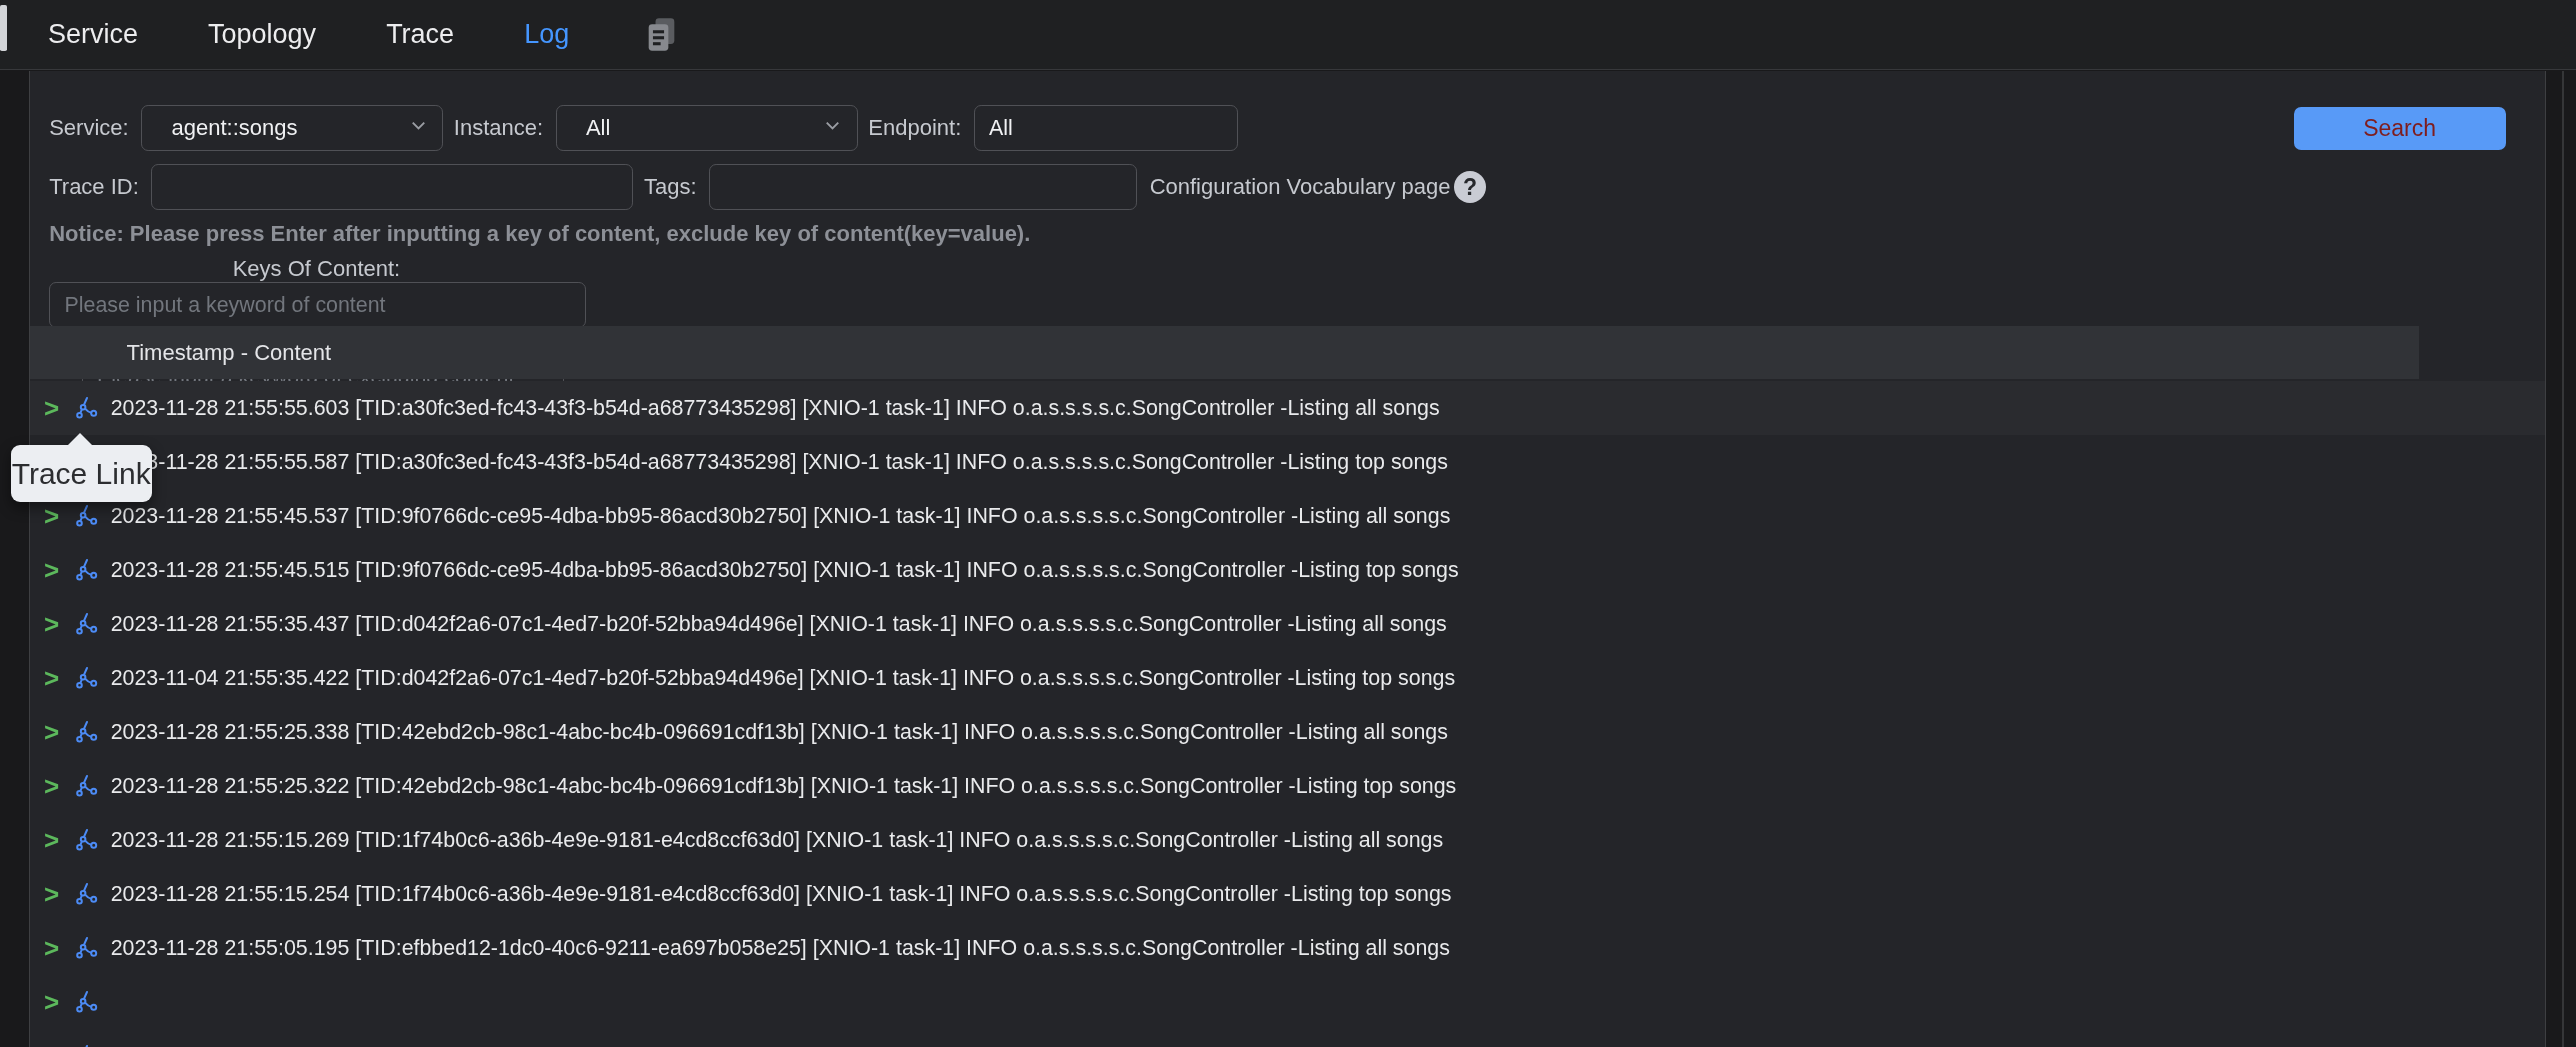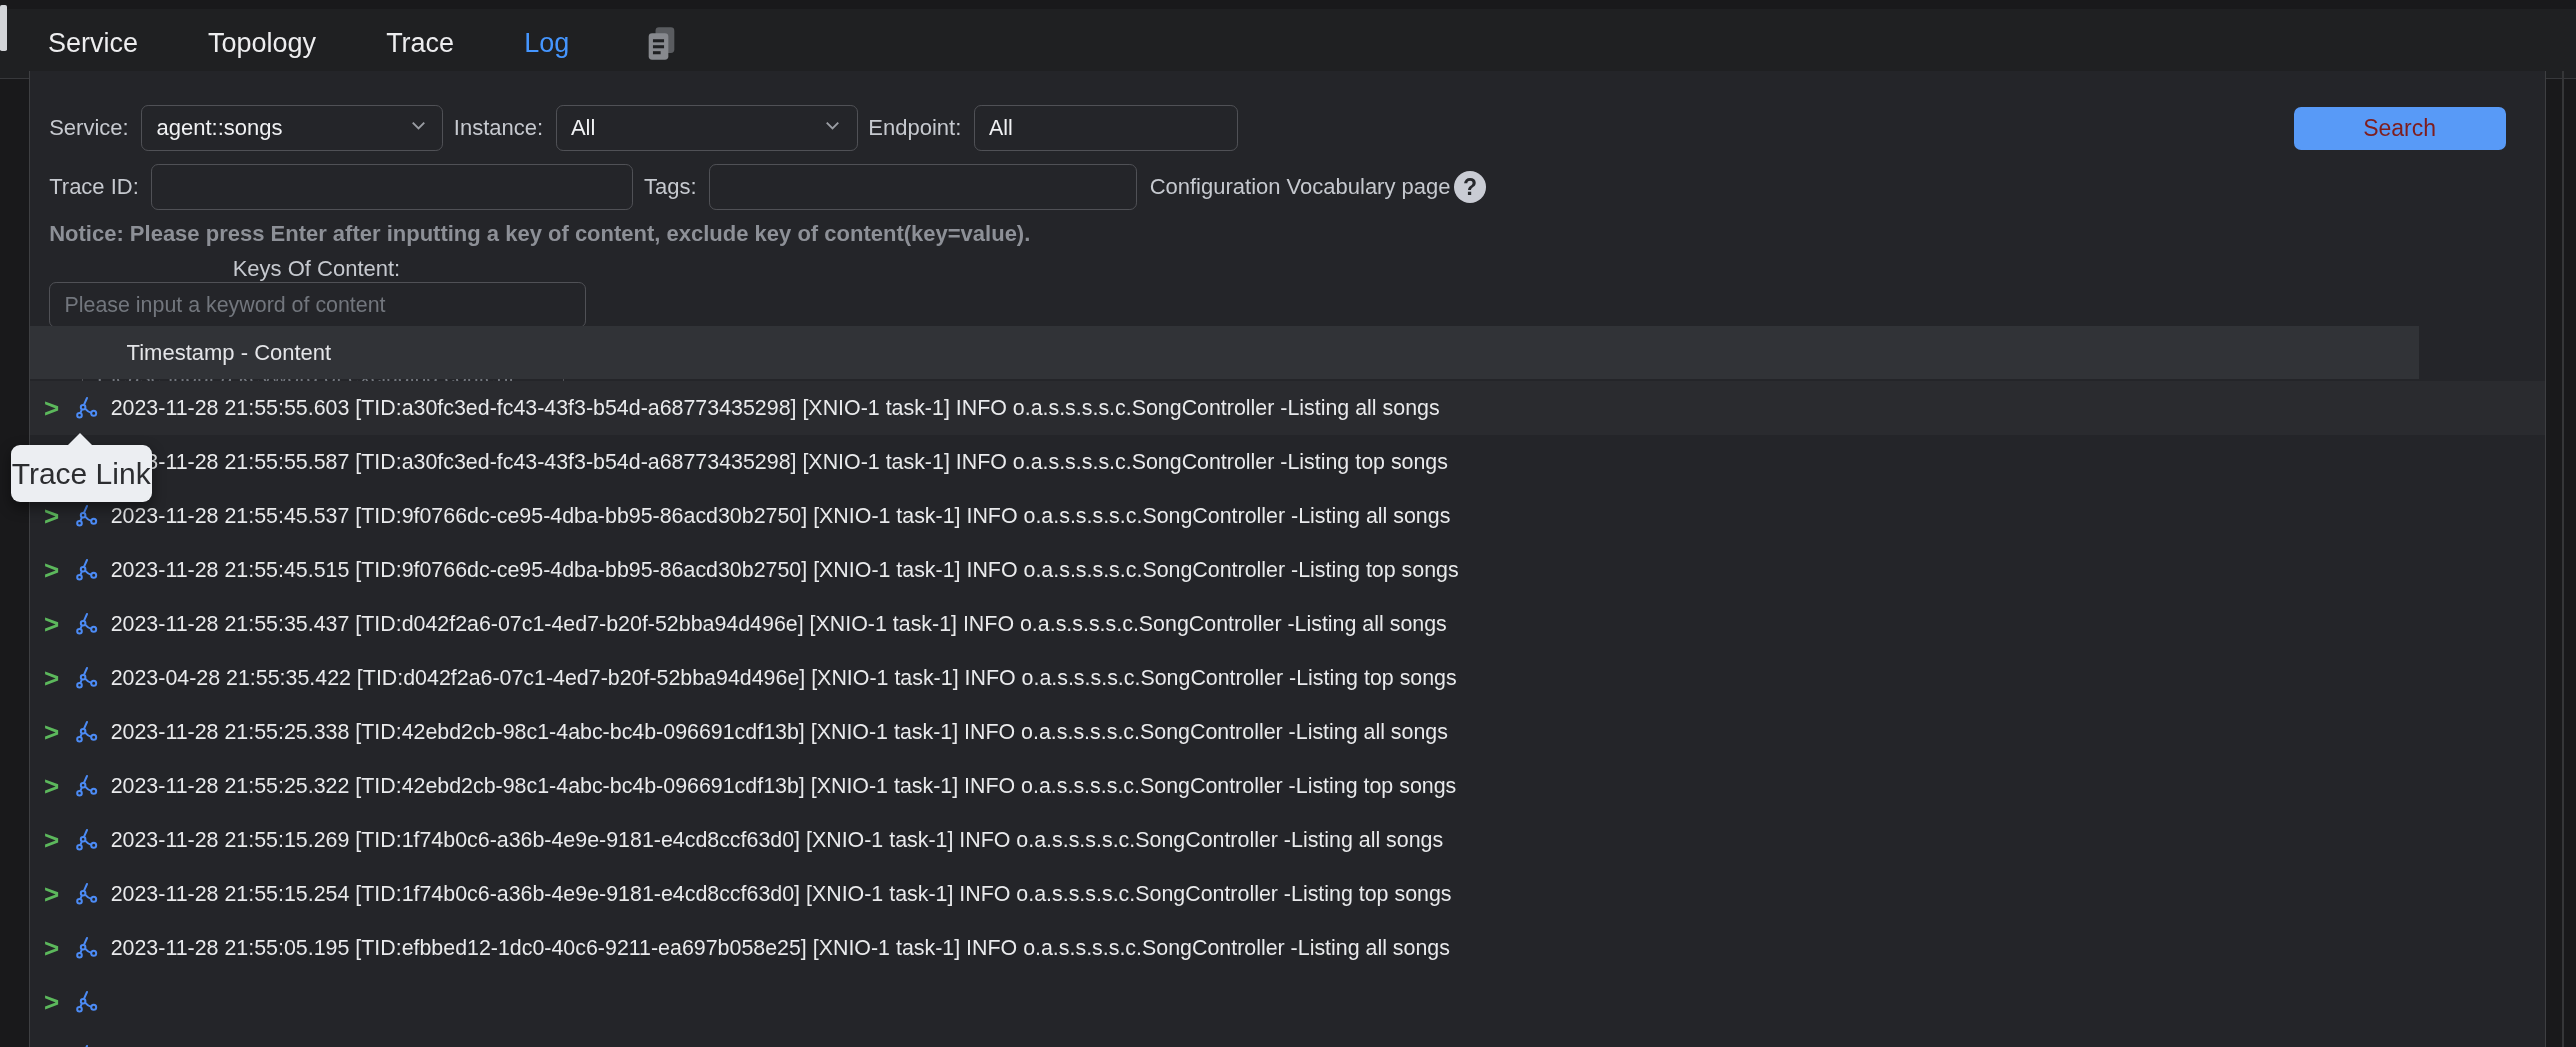--- a/index.html
+++ b/index.html
@@ -5,21 +5,21 @@
   * { box-sizing: border-box; }
   html,body { margin:0; padding:0; }
   body {
     width:2576px; height:1048px; position:relative; overflow:hidden;
     background:#19191b; color:#e8e9ea;
     font-family:"Liberation Sans", sans-serif;
   }
 
   
   .topnav {
-    position:absolute; top:9px; left:0; width:2576px; height:70px;
+    position:absolute; top:0; left:0; width:2576px; height:70px;
     background:#1f2022; border-bottom:1.8px solid #37383b;
     display:flex; align-items:center; padding-left:48px;
   }
   .topnav .tab {
     font-size:27px; color:#ededef; margin-right:70px; cursor:pointer; white-space:nowrap;
   }
   .topnav .tab.active { color:#4596ff; }
   .nav-doc { margin-left:1.8px; display:flex; align-items:center; }
 
   .edge-artifact { position:absolute; left:0; top:5.4px; width:7.1px; height:46px; background:#d3d5d9; border-radius:1.8px; z-index:60; }
@@ -37,21 +37,21 @@
   .frow2 { top:93px; }
   .frow3 { top:185px;flex-direction:column; }
 
   .flabel { font-size:22px; color:#c6c9cf; margin-right:12.5px; white-space:nowrap; }
 
   .select {
     height:46px; border:1.8px solid #505156; border-radius:7.1px; background:transparent;
     display:flex; align-items:center; justify-content:space-between;
     padding:0 12.5px 0 14.3px; font-size:22px; color:#f0f1f3; cursor:pointer;
   }
-  .select .sel-text { white-space:nowrap; }
+  .select .sel-text { white-space:nowrap;margin-left:15px; }
   .w-select { width:302px; margin-right:10.7px; }
 
   .inp {
     height:46px; border:1.8px solid #505156; border-radius:7.1px; background:transparent;
     font-size:21.4px; color:#f0f1f3; padding:0 14.3px; outline:none;
     font-family:"Liberation Sans", sans-serif;
   }
   .inp::placeholder { color:#72767d; }
   .w-endpoint { width:264px; }
   .w-traceid  { width:482px; margin-right:10.7px; }
@@ -241,21 +241,21 @@
     <span class="row-chevron">&gt;</span>
     <span class="trace-link-ic">
       <svg width="24" height="24" viewBox="0 0 24 24" fill="none" stroke="#4c8bf5" stroke-width="2" stroke-linecap="round">
         <path d="M13 2 L6.6 16.3"></path>
         <path d="M11.3 12.8 Q14.3 16.2 17.3 16.8"></path>
         <circle cx="5.5" cy="19.3" r="2.3" fill="#242529"></circle>
         <circle cx="9.1" cy="11.3" r="2.3" fill="#242529"></circle>
         <circle cx="19.7" cy="17.2" r="2.5" fill="#242529"></circle>
       </svg>
     </span>
-    <span class="row-text">2023-04-28 21:55:35.422 [TID:d042f2a6-07c1-4ed7-b20f-52bba94d496e] [XNIO-1 task-1] INFO o.a.s.s.s.s.c.SongController -Listing top songs</span>
+    <span class="row-text">2023-11-04 21:55:35.422 [TID:d042f2a6-07c1-4ed7-b20f-52bba94d496e] [XNIO-1 task-1] INFO o.a.s.s.s.s.c.SongController -Listing top songs</span>
   </div>
       <div class="log-row">
     <span class="row-chevron">&gt;</span>
     <span class="trace-link-ic">
       <svg width="24" height="24" viewBox="0 0 24 24" fill="none" stroke="#4c8bf5" stroke-width="2" stroke-linecap="round">
         <path d="M13 2 L6.6 16.3"></path>
         <path d="M11.3 12.8 Q14.3 16.2 17.3 16.8"></path>
         <circle cx="5.5" cy="19.3" r="2.3" fill="#242529"></circle>
         <circle cx="9.1" cy="11.3" r="2.3" fill="#242529"></circle>
         <circle cx="19.7" cy="17.2" r="2.5" fill="#242529"></circle>

